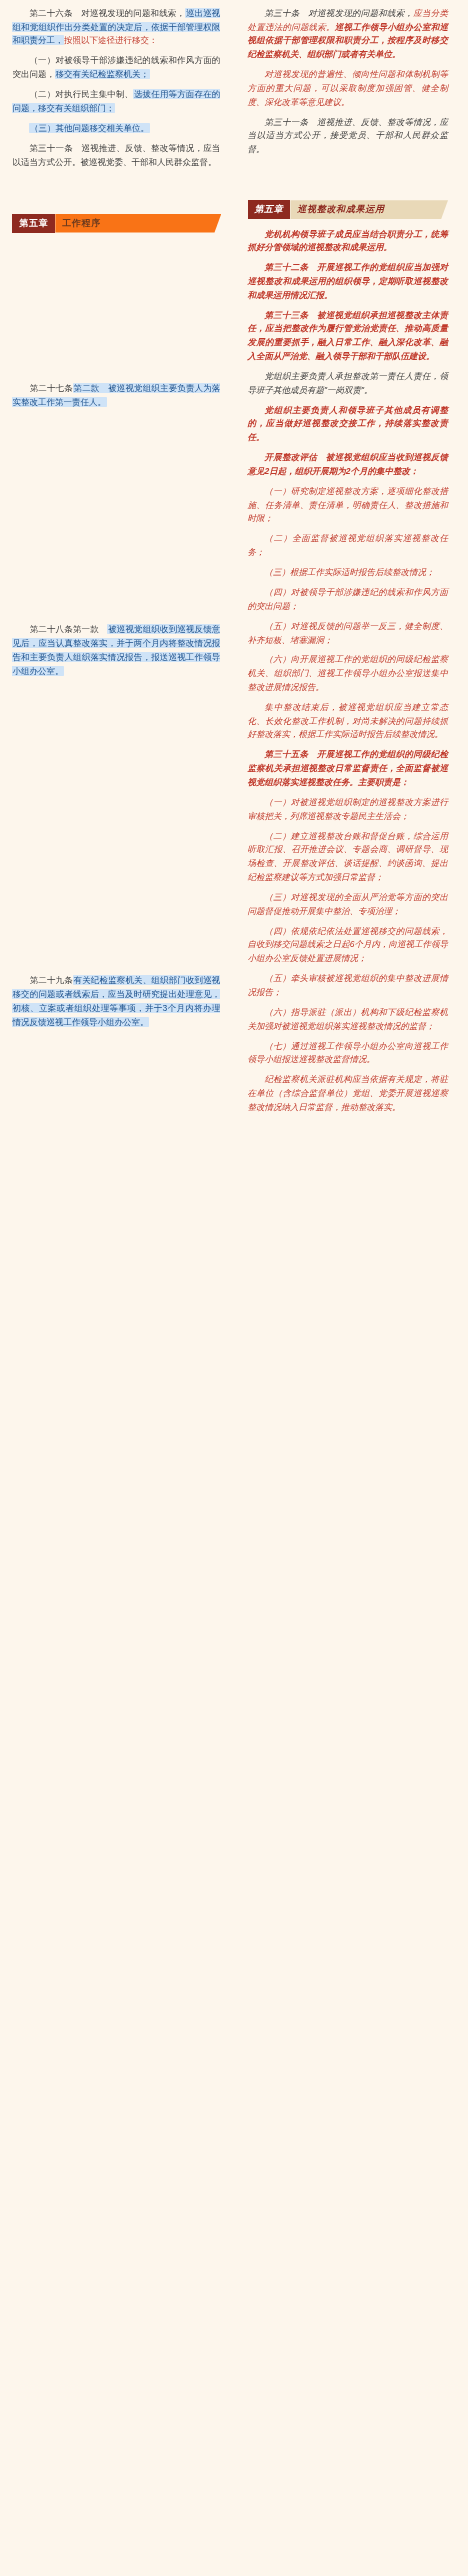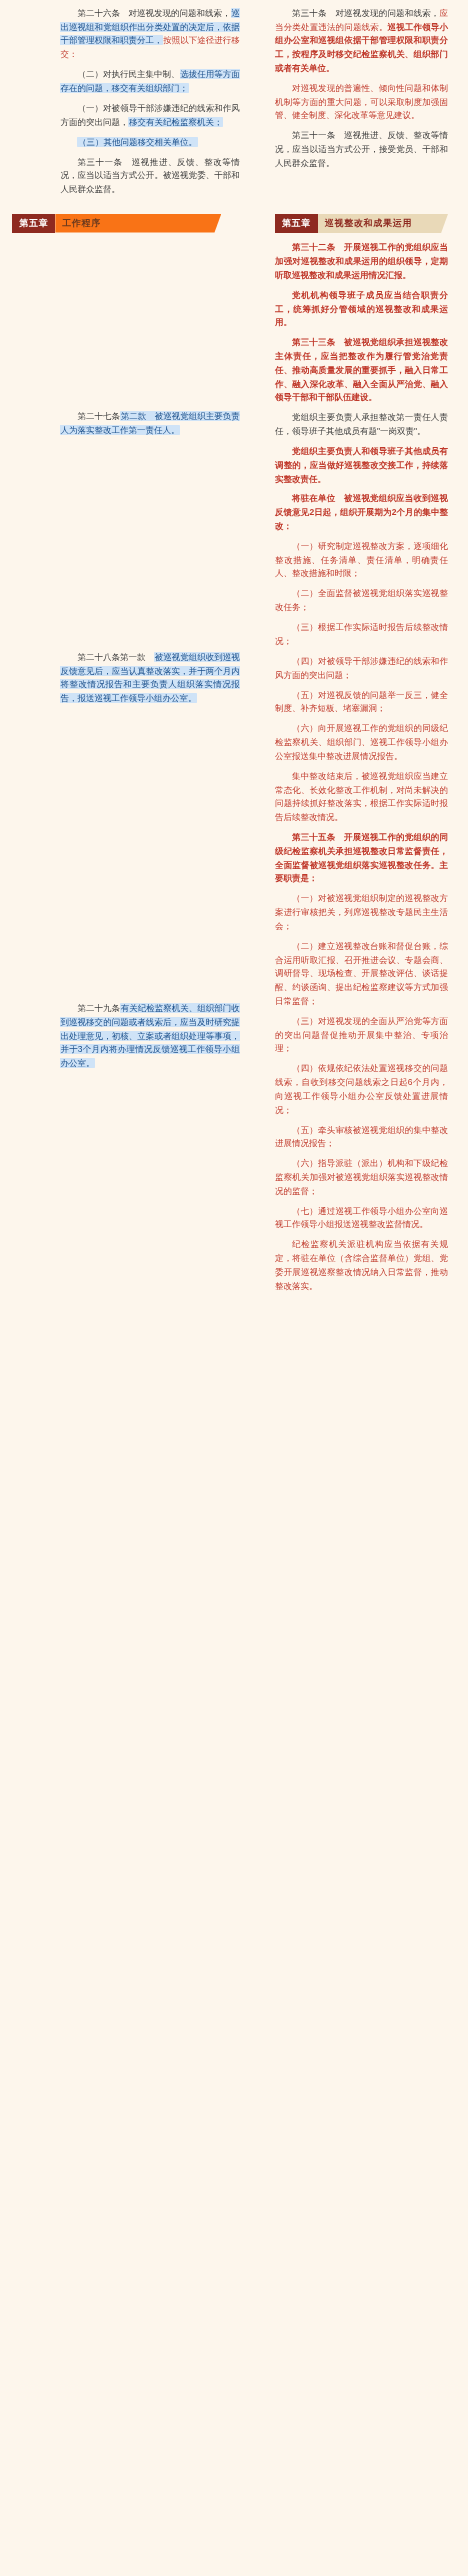--- a/index.html
+++ b/index.html
@@ -16,30 +16,29 @@
     width: 468px;
     position: relative;
     background: #fdf6ec;
     padding-bottom: 13.8px;
     box-sizing: border-box;
   }
   .columns {
     display: flex;
     flex-direction: row;
     align-items: flex-start;
-    gap: 16px;
-    margin-left: 48px;
+    gap: 8px;
   }
   .col {
     width: 234px;
     box-sizing: border-box;
     padding: 6.9px 11px 0 11px;
   }
   .col-left { padding-left: 12.4px; padding-right: 9.6px; }
-  .col-right { padding-left: 9.6px; padding-right: 20px; }
+  .col-right { padding-left: 9.6px; padding-right: 20px; font-style: italic; }
 
   p.para {
     margin: 0 0 6.2px 0;
     font-size: 8.5px;
     line-height: 1.62;
     text-align: justify;
     text-indent: 2em;
     color: #3a3a3a;
   }
   p.para.noindent { text-indent: 0; }
@@ -99,23 +98,23 @@
 </head>
 <body>
 
 <div class="page">
   <div class="columns">
 
     <div class="col col-left">
 
       <p class="para">第二十六条　对巡视发现的问题和线索，<span class="hl-blue">巡出巡视组和党组织作出分类处置的决定后，依据干部管理权限和职责分工，</span><span class="hl-red">按照以下途径进行移交：</span></p>
 
+      <p class="para">（一）对被领导干部涉嫌违纪的线索和作风方面的突出问题，<span class="hl-blue">移交有关纪检监察机关；</span></p>
+
       <p class="para">（二）对执行民主集中制、<span class="hl-blue">选拔任用等方面存在的问题，移交有关组织部门；</span></p>
-
-      <p class="para">（一）对被领导干部涉嫌违纪的线索和作风方面的突出问题，<span class="hl-blue">移交有关纪检监察机关；</span></p>
 
       <p class="para"><span class="hl-blue">（三）其他问题移交相关单位。</span></p>
 
       <p class="para">第三十一条　巡视推进、反馈、整改等情况，应当以适当方式公开。被巡视党委、干部和人民群众监督。</p>
 
       <div class="spacer-lg"></div>
 
       <p class="para noindent">　　第二十七条<span class="hl-blue">第二款　被巡视党组织主要负责人为落实整改工作第一责任人。</span></p>
 
       <div class="spacer-lg"></div>
@@ -137,31 +136,31 @@
 
       <p class="para">第三十一条　巡视推进、反馈、整改等情况，应当以适当方式公开，接受党员、干部和人民群众监督。</p>
 
       <div class="spacer-sm"></div>
 
       <div class="chapter-banner banner-alt">
         <div class="ch-num">第五章</div>
         <div class="ch-title">巡视整改和成果运用</div>
       </div>
 
+      <p class="para"><span class="hl-red-bold">党机机构领导班子成员应当结合职责分工，统筹抓好分管领域的巡视整改和成果运用。</span></p>
+
       <p class="para"><span class="hl-red-bold">第三十二条　开展巡视工作的党组织应当加强对巡视整改和成果运用的组织领导，定期听取巡视整改和成果运用情况汇报。</span></p>
 
-      <p class="para"><span class="hl-red-bold">党机机构领导班子成员应当结合职责分工，统筹抓好分管领域的巡视整改和成果运用。</span></p>
-
       <p class="para"><span class="hl-red-bold">第三十三条　被巡视党组织承担巡视整改主体责任，应当把整改作为履行管党治党责任、推动高质量发展的重要抓手，融入日常工作、融入深化改革、融入全面从严治党、融入领导干部和干部队伍建设。</span></p>
 
       <p class="para">党组织主要负责人承担整改第一责任人责任，领导班子其他成员有题"一岗双责"。</p>
 
       <p class="para"><span class="hl-red-bold">党组织主要负责人和领导班子其他成员有调整的，应当做好巡视整改交接工作，持续落实整改责任。</span></p>
 
-      <p class="para"><span class="hl-red-bold">将驻在单位　被巡视党组织应当收到巡视反馈意见2日起，组织开展期为2个月的集中整改：</span></p>
+      <p class="para"><span class="hl-red-bold">开展整改评估　被巡视党组织应当收到巡视反馈意见2日起，组织开展期为2个月的集中整改：</span></p>
 
       <p class="para"><span class="hl-red">（一）研究制定巡视整改方案，逐项细化整改措施、任务清单、责任清单，明确责任人、整改措施和时限；</span></p>
 
       <p class="para"><span class="hl-red">（二）全面监督被巡视党组织落实巡视整改任务；</span></p>
 
       <p class="para"><span class="hl-red">（三）根据工作实际适时报告后续整改情况；</span></p>
 
       <p class="para"><span class="hl-red">（四）对被领导干部涉嫌违纪的线索和作风方面的突出问题；</span></p>
 
       <p class="para"><span class="hl-red">（五）对巡视反馈的问题举一反三，健全制度、补齐短板、堵塞漏洞；</span></p>

